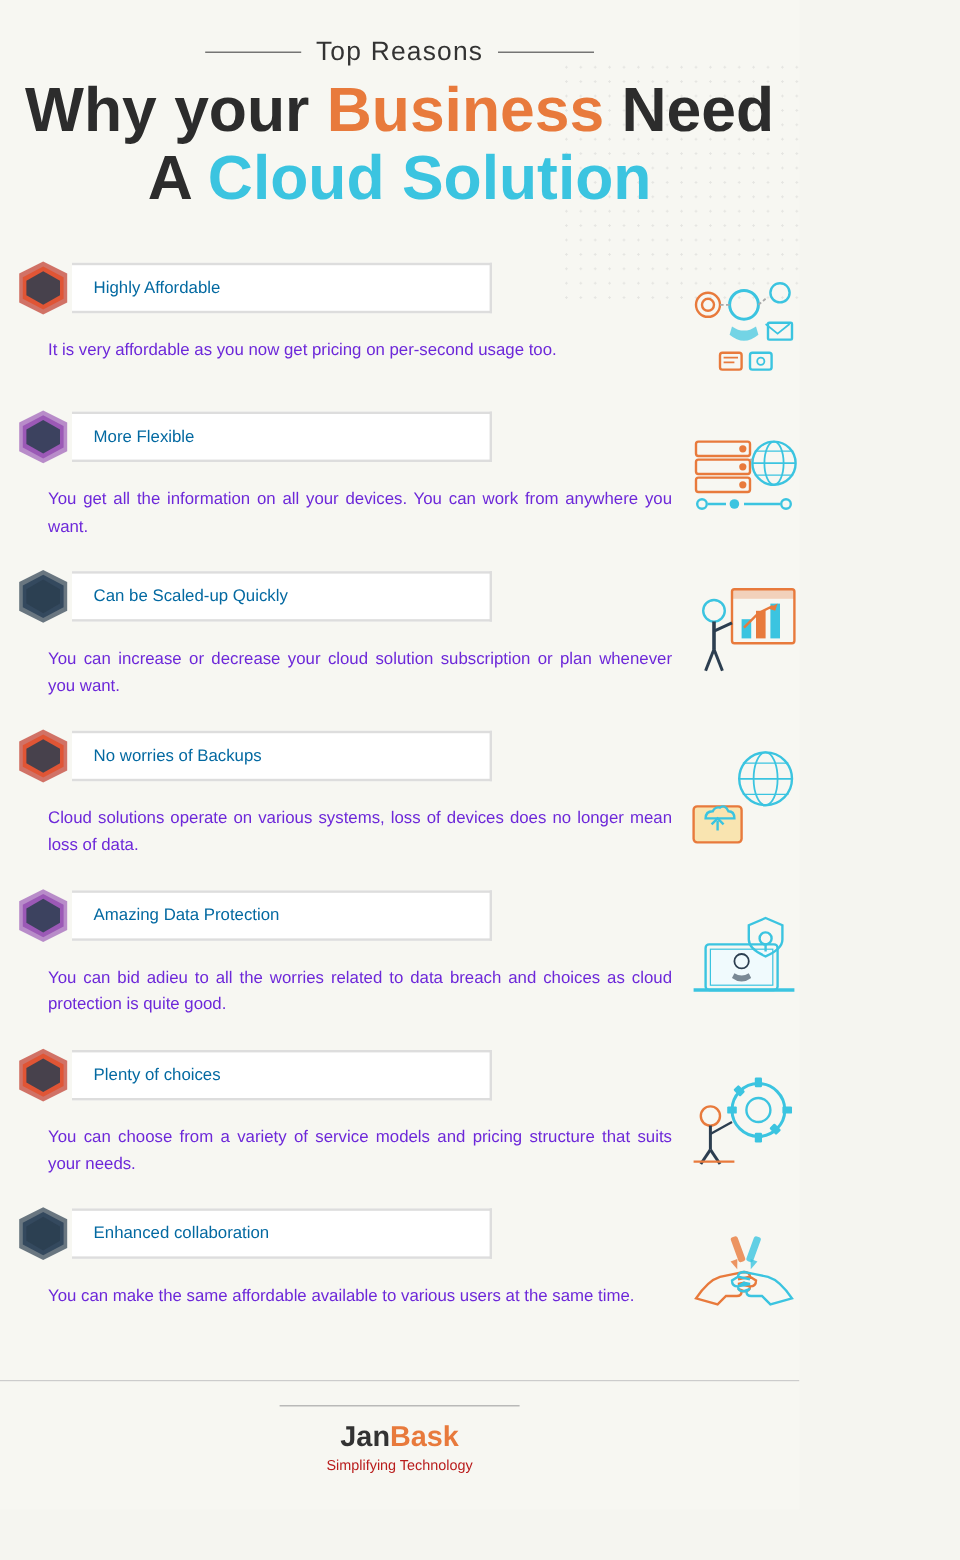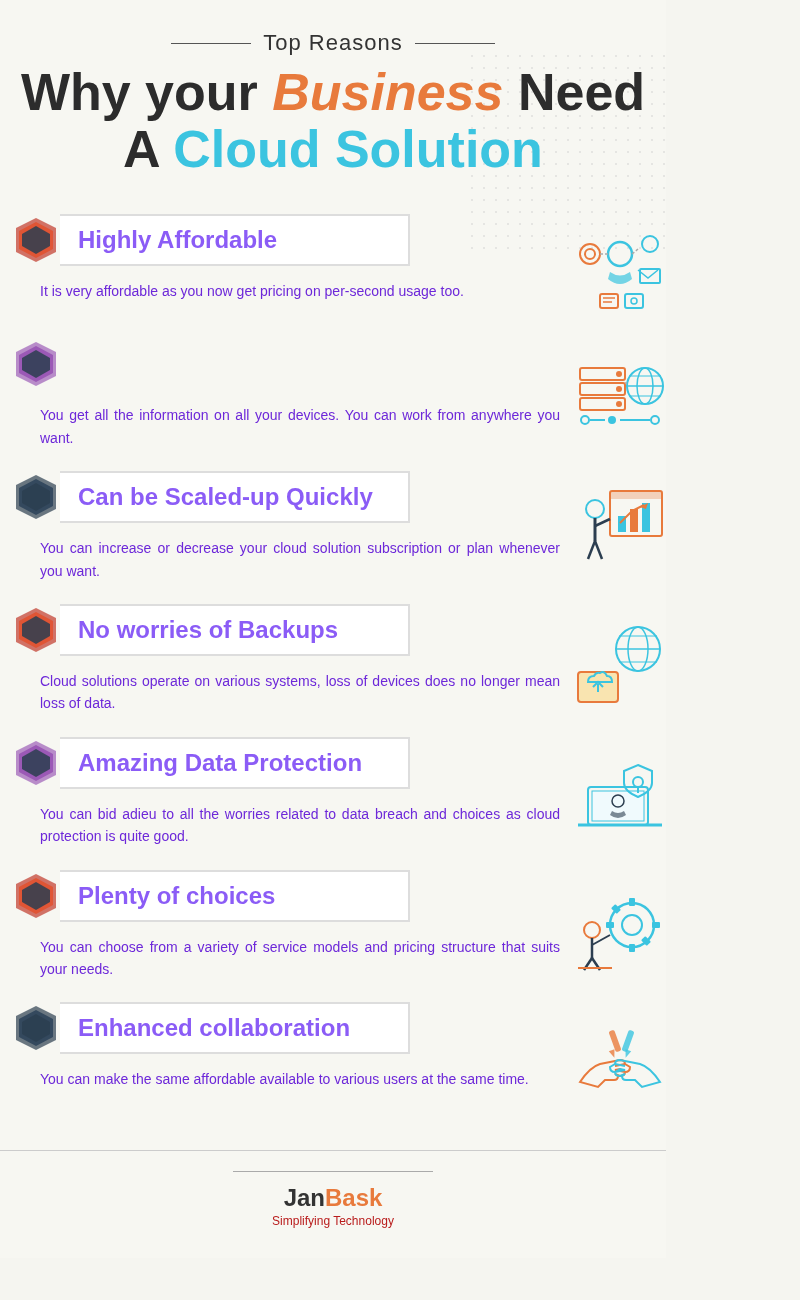--- a/index.html
+++ b/index.html
@@ -48,21 +48,20 @@
 
     .header-title {
       font-size: 52px;
       font-weight: 900;
       line-height: 1.1;
       color: #2c2c2c;
     }
 
     .header-title .business {
       color: #e87a3c;
-      font-style: italic;
     }
 
     .header-title .cloud {
       color: #3bc4e0;
     }
 
     
     .content {
       padding: 10px 0 20px;
     }
@@ -113,23 +112,23 @@
     .title-box {
       background: white;
       border: 2px solid #ddd;
       border-left: none;
       padding: 10px 20px 10px 18px;
       flex: 1;
       max-width: 350px;
     }
 
     .title-box span {
-      font-size: 24px;
-      font-weight: 700;
-      color: #8b5cf6;
+      font-size: 14px;
+      font-weight: 400;
+      color: #0369a1;
     }
 
     .reason-desc {
       font-size: 14px;
       color: #6d28d9;
       line-height: 1.6;
       padding: 4px 10px 8px 30px;
       text-align: justify;
     }
 
@@ -246,20 +245,23 @@
     <div class="reason-row">
       <div class="reason-left">
         <div class="reason-title-bar">
           <div class="hex-icon">
             <svg viewBox="0 0 52 52" xmlns="http://www.w3.org/2000/svg">
               <polygon points="26,4 46,14 46,38 26,48 6,38 6,14" fill="#8e44ad" opacity="0.6"></polygon>
               <polygon points="26,8 43,17 43,35 26,44 9,35 9,17" fill="#9b59b6"></polygon>
               <polygon points="26,12 40,20 40,32 26,40 12,32 12,20" fill="#2c3e50" opacity="0.85"></polygon>
             </svg>
           </div>
+          <div class="title-box">
+            <span>More Flexible</span>
+          </div>
         </div>
         <p class="reason-desc">You get all the information on all your devices. You can work from anywhere you want.</p>
       </div>
       <div class="reason-right">
 
         <svg width="100" height="100" viewBox="0 0 100 100" xmlns="http://www.w3.org/2000/svg">
 
           <rect x="10" y="20" width="45" height="12" fill="none" stroke="#e87a3c" stroke-width="2" rx="2"></rect>
           <circle cx="49" cy="26" r="3" fill="#e87a3c"></circle>
           <rect x="10" y="35" width="45" height="12" fill="none" stroke="#e87a3c" stroke-width="2" rx="2"></rect>

